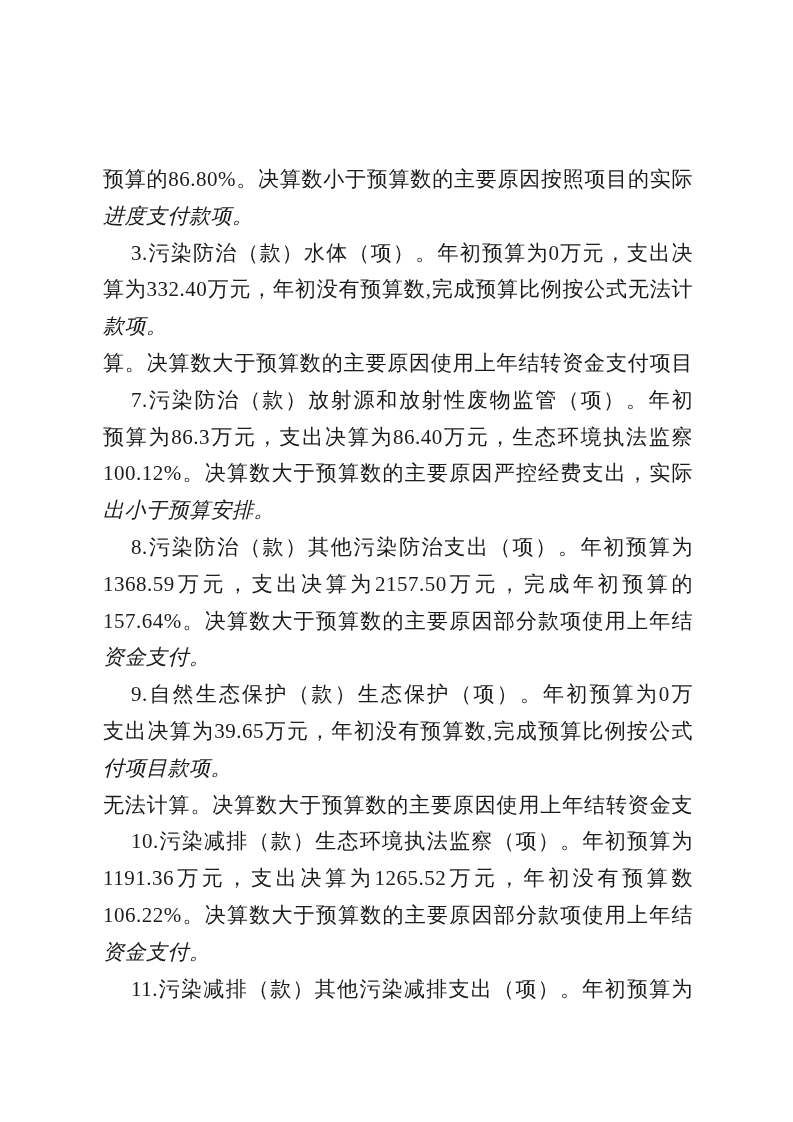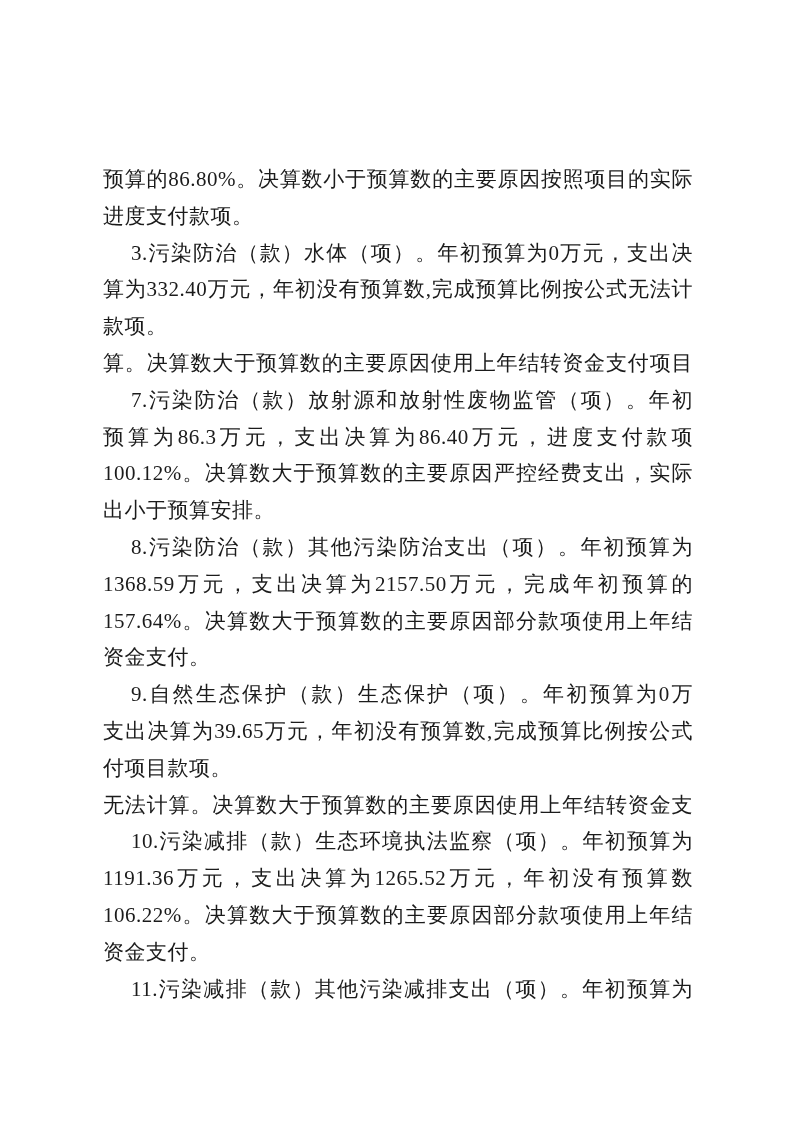--- a/index.html
+++ b/index.html
@@ -27,38 +27,39 @@
     line-height: 36.8px;
     height: 36.8px;
     color: #1b1b1b;
     text-align: justify;
     text-align-last: justify;
     overflow: hidden;
     letter-spacing: 0.5px;
   }
   .ln.para-end {
     text-align-last: left;
+    font-style: italic;
   }
   .ln.indent {
     padding-left: 28px;
   }
 </style>
 </head>
 <body>
 
 <div class="page">
   <div class="text-block">
     <div class="ln">预算的86.80%。决算数小于预算数的主要原因按照项目的实际</div>
     <div class="ln para-end">进度支付款项。</div>
     <div class="ln indent">3.污染防治（款）水体（项）。年初预算为0万元，支出决</div>
     <div class="ln">算为332.40万元，年初没有预算数,完成预算比例按公式无法计</div>
     <div class="ln para-end">款项。</div>
     <div class="ln">算。决算数大于预算数的主要原因使用上年结转资金支付项目</div>
     <div class="ln indent">7.污染防治（款）放射源和放射性废物监管（项）。年初</div>
-    <div class="ln">预算为86.3万元，支出决算为86.40万元，进度支付款项</div>
+    <div class="ln">预算为86.3万元，支出决算为86.40万元，生态环境执法监察</div>
     <div class="ln">100.12%。决算数大于预算数的主要原因严控经费支出，实际支</div>
     <div class="ln para-end">出小于预算安排。</div>
     <div class="ln indent">8.污染防治（款）其他污染防治支出（项）。年初预算为</div>
     <div class="ln">1368.59万元，支出决算为2157.50万元，完成年初预算的</div>
     <div class="ln">157.64%。决算数大于预算数的主要原因部分款项使用上年结转</div>
     <div class="ln para-end">资金支付。</div>
     <div class="ln indent">9.自然生态保护（款）生态保护（项）。年初预算为0万元，</div>
     <div class="ln">支出决算为39.65万元，年初没有预算数,完成预算比例按公式</div>
     <div class="ln para-end">付项目款项。</div>
     <div class="ln">无法计算。决算数大于预算数的主要原因使用上年结转资金支</div>

